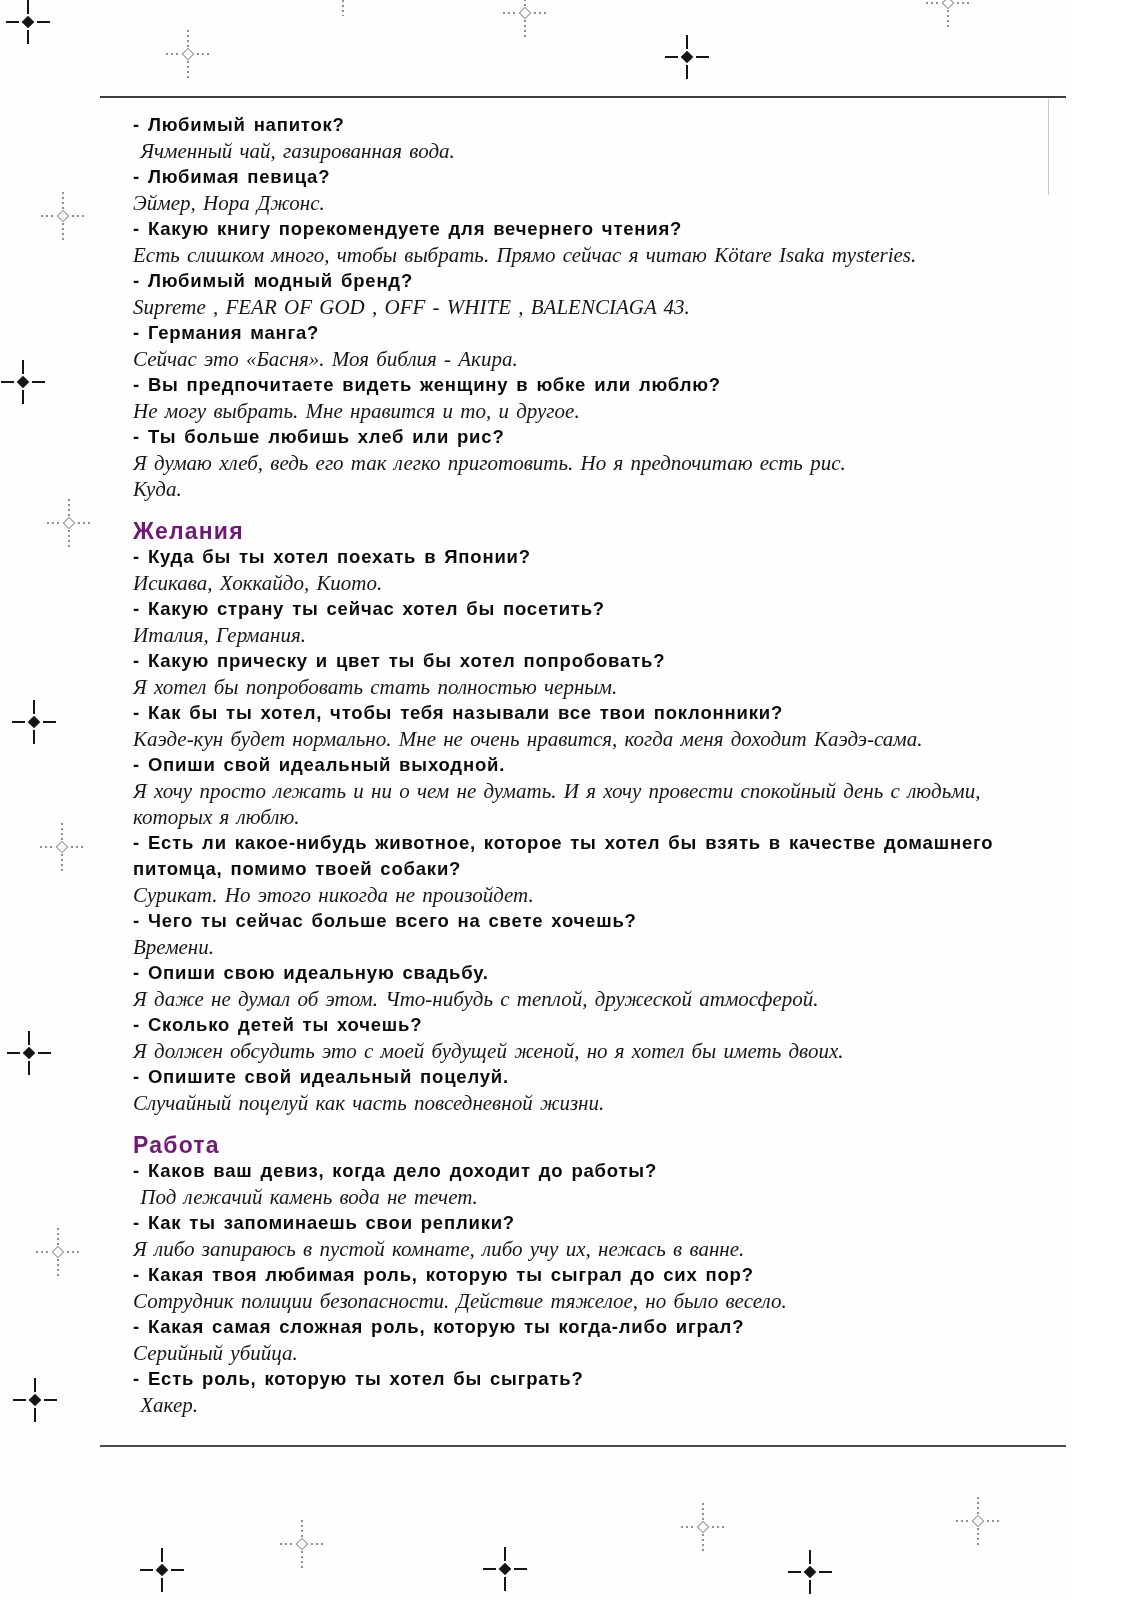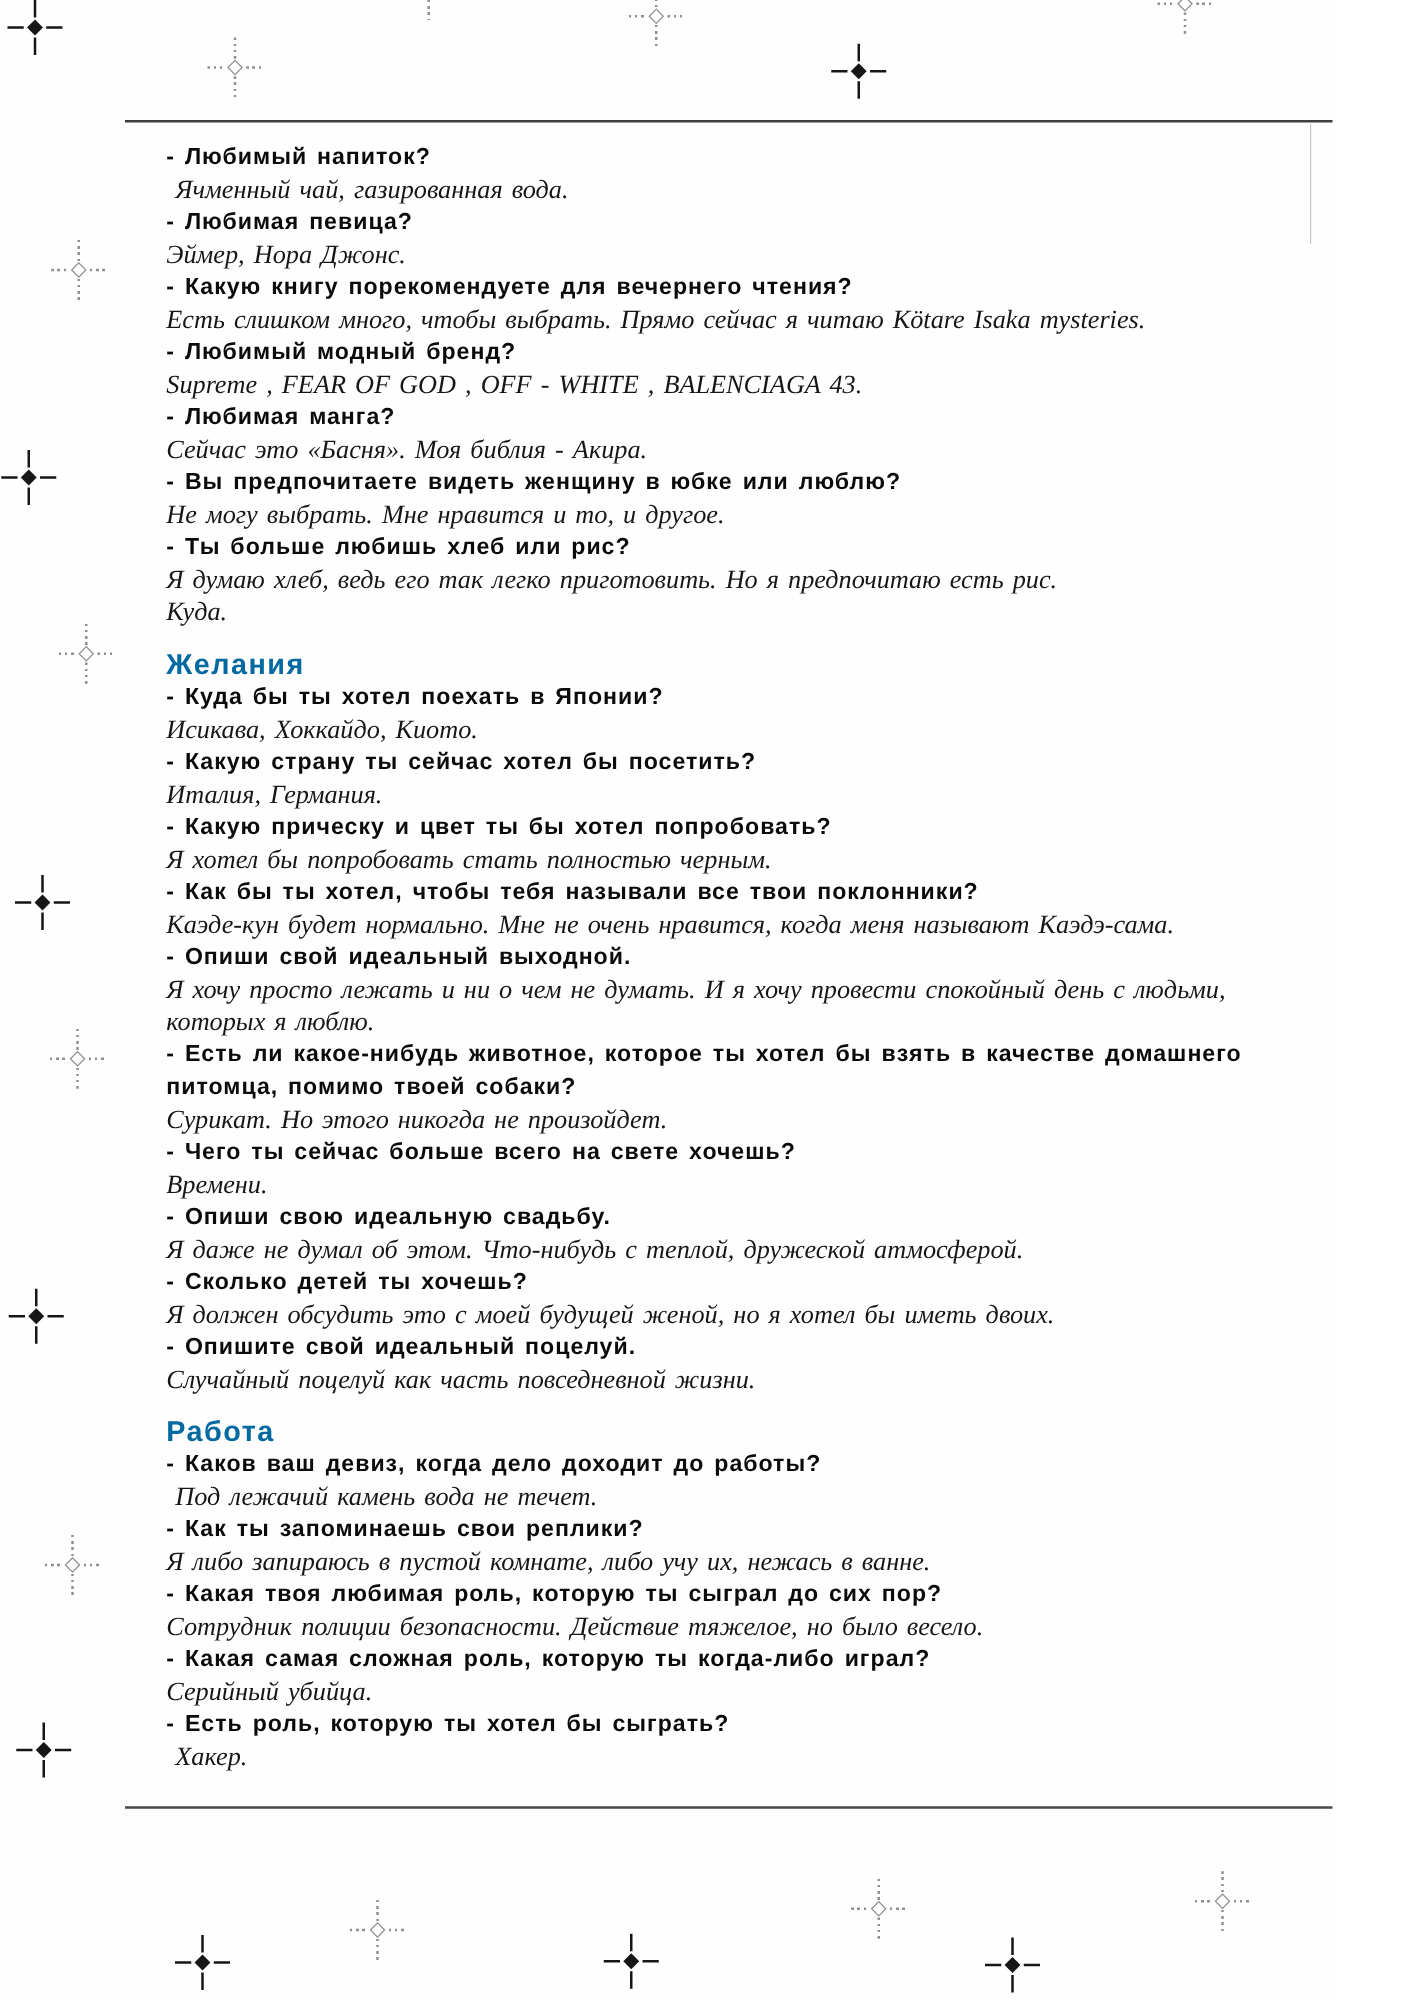--- a/index.html
+++ b/index.html
@@ -35,21 +35,21 @@
     margin: 0;
     font: italic 400 21px/26px "Liberation Serif", serif;
     word-spacing: 2px;
     color: #161616;
     white-space: pre-wrap;
   }
   .heading {
     margin: 16px 0 0 0;
     font: 700 23px/26px "Liberation Sans", sans-serif;
     letter-spacing: 1.2px;
-    color: #0369a1;
+    color: #701a75;
   }
 
   
   .crop-mark {
     position: absolute;
     width: 48px; height: 48px;
     transform: translate(-50%, -50%);
     pointer-events: none;
   }
   .crop-mark.dark  { color: #161616; }
@@ -86,38 +86,38 @@
   <div class="content" id="content">
       <section>
         <p class="q">- Любимый напиток?</p>
         <p class="a"> Ячменный чай, газированная вода.</p>
         <p class="q">- Любимая певица?</p>
         <p class="a">Эймер, Нора Джонс.</p>
         <p class="q">- Какую книгу порекомендуете для вечернего чтения?</p>
         <p class="a">Есть слишком много, чтобы выбрать. Прямо сейчас я читаю Kötare Isaka mysteries.</p>
         <p class="q">- Любимый модный бренд?</p>
         <p class="a">Supreme , FEAR OF GOD , OFF - WHITE , BALENCIAGA 43.</p>
-        <p class="q">- Любимая манга?</p>
+        <p class="q">- Германия манга?</p>
         <p class="a">Сейчас это «Басня». Моя библия - Акира.</p>
         <p class="q">- Вы предпочитаете видеть женщину в юбке или люблю?</p>
         <p class="a">Не могу выбрать. Мне нравится и то, и другое.</p>
         <p class="q">- Ты больше любишь хлеб или рис?</p>
         <p class="a">Я думаю хлеб, ведь его так легко приготовить. Но я предпочитаю есть рис.</p>
         <p class="a">Куда.</p>
       </section>
       <section>
         <h2 class="heading">Желания</h2>
         <p class="q">- Куда бы ты хотел поехать в Японии?</p>
         <p class="a">Исикава, Хоккайдо, Киото.</p>
         <p class="q">- Какую страну ты сейчас хотел бы посетить?</p>
         <p class="a">Италия, Германия.</p>
         <p class="q">- Какую прическу и цвет ты бы хотел попробовать?</p>
         <p class="a">Я хотел бы попробовать стать полностью черным.</p>
         <p class="q">- Как бы ты хотел, чтобы тебя называли все твои поклонники?</p>
-        <p class="a">Каэде-кун будет нормально. Мне не очень нравится, когда меня называют Каэдэ-сама.</p>
+        <p class="a">Каэде-кун будет нормально. Мне не очень нравится, когда меня доходит Каэдэ-сама.</p>
         <p class="q">- Опиши свой идеальный выходной.</p>
         <p class="a">Я хочу просто лежать и ни о чем не думать. И я хочу провести спокойный день с людьми,
 которых я люблю.</p>
         <p class="q">- Есть ли какое-нибудь животное, которое ты хотел бы взять в качестве домашнего
 питомца, помимо твоей собаки?</p>
         <p class="a">Сурикат. Но этого никогда не произойдет.</p>
         <p class="q">- Чего ты сейчас больше всего на свете хочешь?</p>
         <p class="a">Времени.</p>
         <p class="q">- Опиши свою идеальную свадьбу.</p>
         <p class="a">Я даже не думал об этом. Что-нибудь с теплой, дружеской атмосферой.</p>

